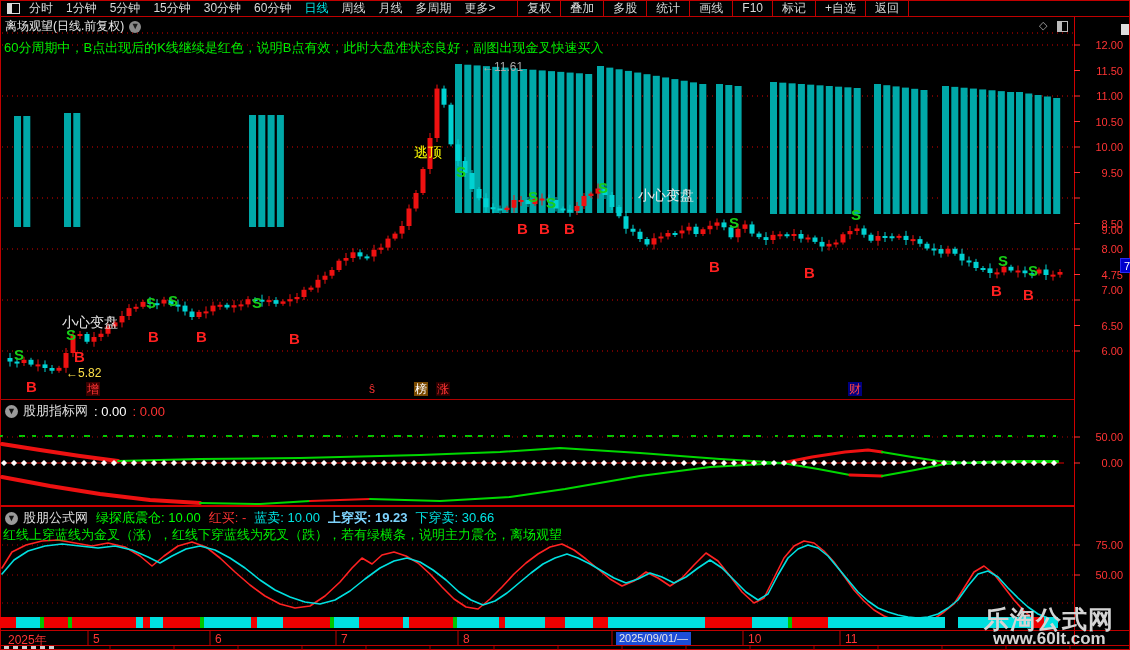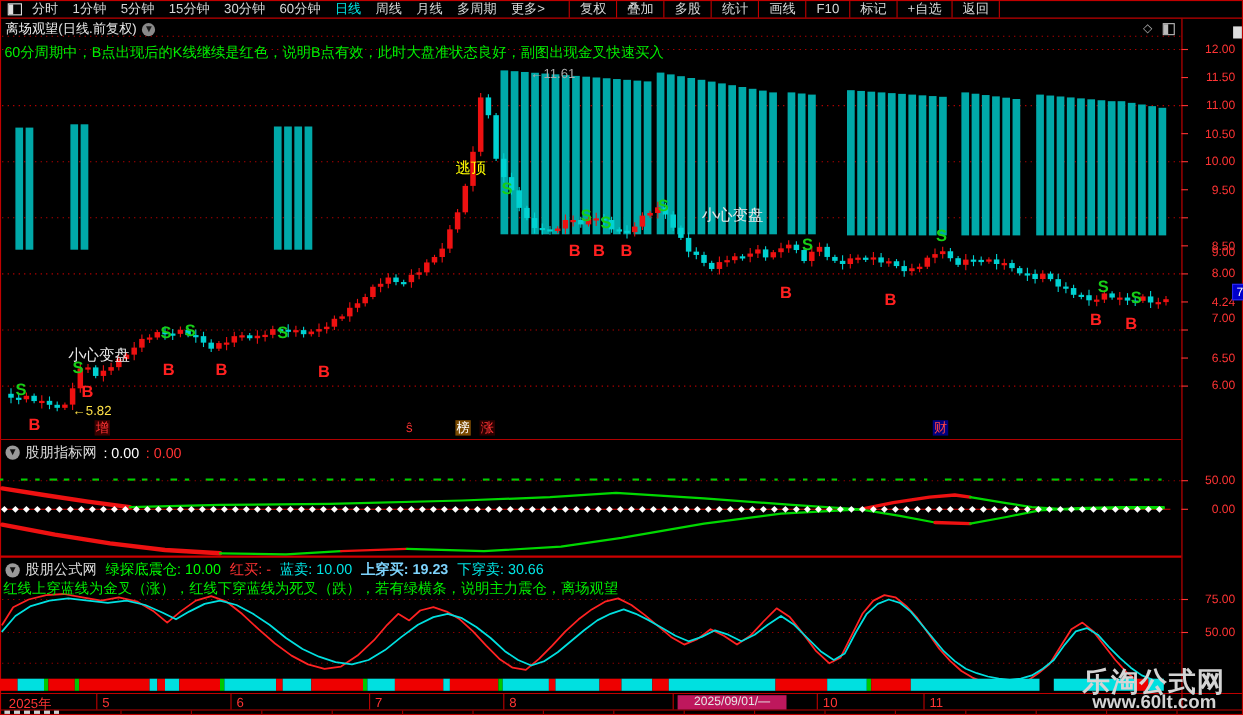--- a/index.html
+++ b/index.html
@@ -31,22 +31,22 @@
   .phead{position:absolute;z-index:4;display:flex;align-items:center;font-size:13px;color:#ddd;}
   .pico{display:inline-block;width:13px;height:13px;border-radius:50%;background:#9a9a9a;
         color:#111;font-size:9px;line-height:12px;text-align:center;margin:0 5px 0 3px;}
   .axlab{position:absolute;z-index:3;width:46px;text-align:right;font-size:11px;color:#ff3434;}
   .badge{position:absolute;z-index:4;width:50px;height:15px;background:#0000cc;color:#fff;
          font-size:11px;line-height:15px;padding-left:3px;border:1px solid #2a2aee;box-sizing:border-box;}
   .mS{position:absolute;z-index:3;color:#17cf17;font-weight:bold;font-size:15px;}
   .mB{position:absolute;z-index:3;color:#ff2020;font-weight:bold;font-size:15px;}
   .tag{position:absolute;z-index:3;font-size:12px;height:14px;line-height:14px;padding:0 1px;}
   .mon{position:absolute;z-index:3;font-size:12px;color:#ff3434;top:632px;}
-  .hl{position:absolute;z-index:3;top:632px;background:#be185d;color:#e6e6e6;
-      font-size:11px;height:13px;line-height:13px;padding:0 15px;}
+  .hl{position:absolute;z-index:3;top:632px;background:#1d4ed8;color:#e6e6e6;
+      font-size:11px;height:13px;line-height:13px;padding:0 3px;}
   .wm1{position:absolute;z-index:5;left:984px;top:603px;font-size:25px;font-weight:bold;
        color:#d4d4d4;letter-spacing:1px;}
   .wm2{position:absolute;z-index:5;left:993px;top:629px;font-size:17px;font-weight:bold;color:#d4d4d4;}
   .statusdash{position:absolute;z-index:3;left:4px;top:646px;width:52px;height:3px;
       background:repeating-linear-gradient(90deg,#cfcfcf 0 5px,transparent 5px 9px);}
 </style>
 </head>
 <body>
 <div id="root">
 
@@ -793,21 +793,21 @@
 
 <div class="axlab" style="left: 1077px; top: 39px;">12.00</div>
     <div class="axlab" style="left: 1077px; top: 64.5px;">11.50</div>
     <div class="axlab" style="left: 1077px; top: 90px;">11.00</div>
     <div class="axlab" style="left: 1077px; top: 115.5px;">10.50</div>
     <div class="axlab" style="left: 1077px; top: 141px;">10.00</div>
     <div class="axlab" style="left: 1077px; top: 166.5px;">9.50</div>
     <div class="axlab" style="left: 1077px; top: 192px; margin-top: 32px;">9.00</div>
     <div class="axlab" style="left: 1077px; top: 217.5px;">8.50</div>
     <div class="axlab" style="left: 1077px; top: 243px;">8.00</div>
-    <div class="axlab" style="left: 1077px; top: 268.5px;">4.24</div>
+    <div class="axlab" style="left: 1077px; top: 268.5px;">4.75</div>
     <div class="axlab" style="left: 1077px; top: 284px;">7.00</div>
     <div class="axlab" style="left: 1077px; top: 319.5px;">6.50</div>
     <div class="axlab" style="left: 1077px; top: 345px;">6.00</div>
     <div class="badge" style="left: 1120px; top: 258px;">7.67</div>
     <div class="mS" style="left: 14px; top: 346px;">S</div>
     <div class="mS" style="left: 66px; top: 326px;">S</div>
     <div class="mS" style="left: 146px; top: 294px;">S</div>
     <div class="mS" style="left: 168px; top: 292px;">S</div>
     <div class="mS" style="left: 252px; top: 294px;">S</div>
     <div class="mS" style="left: 456px; top: 163px;">S</div>

